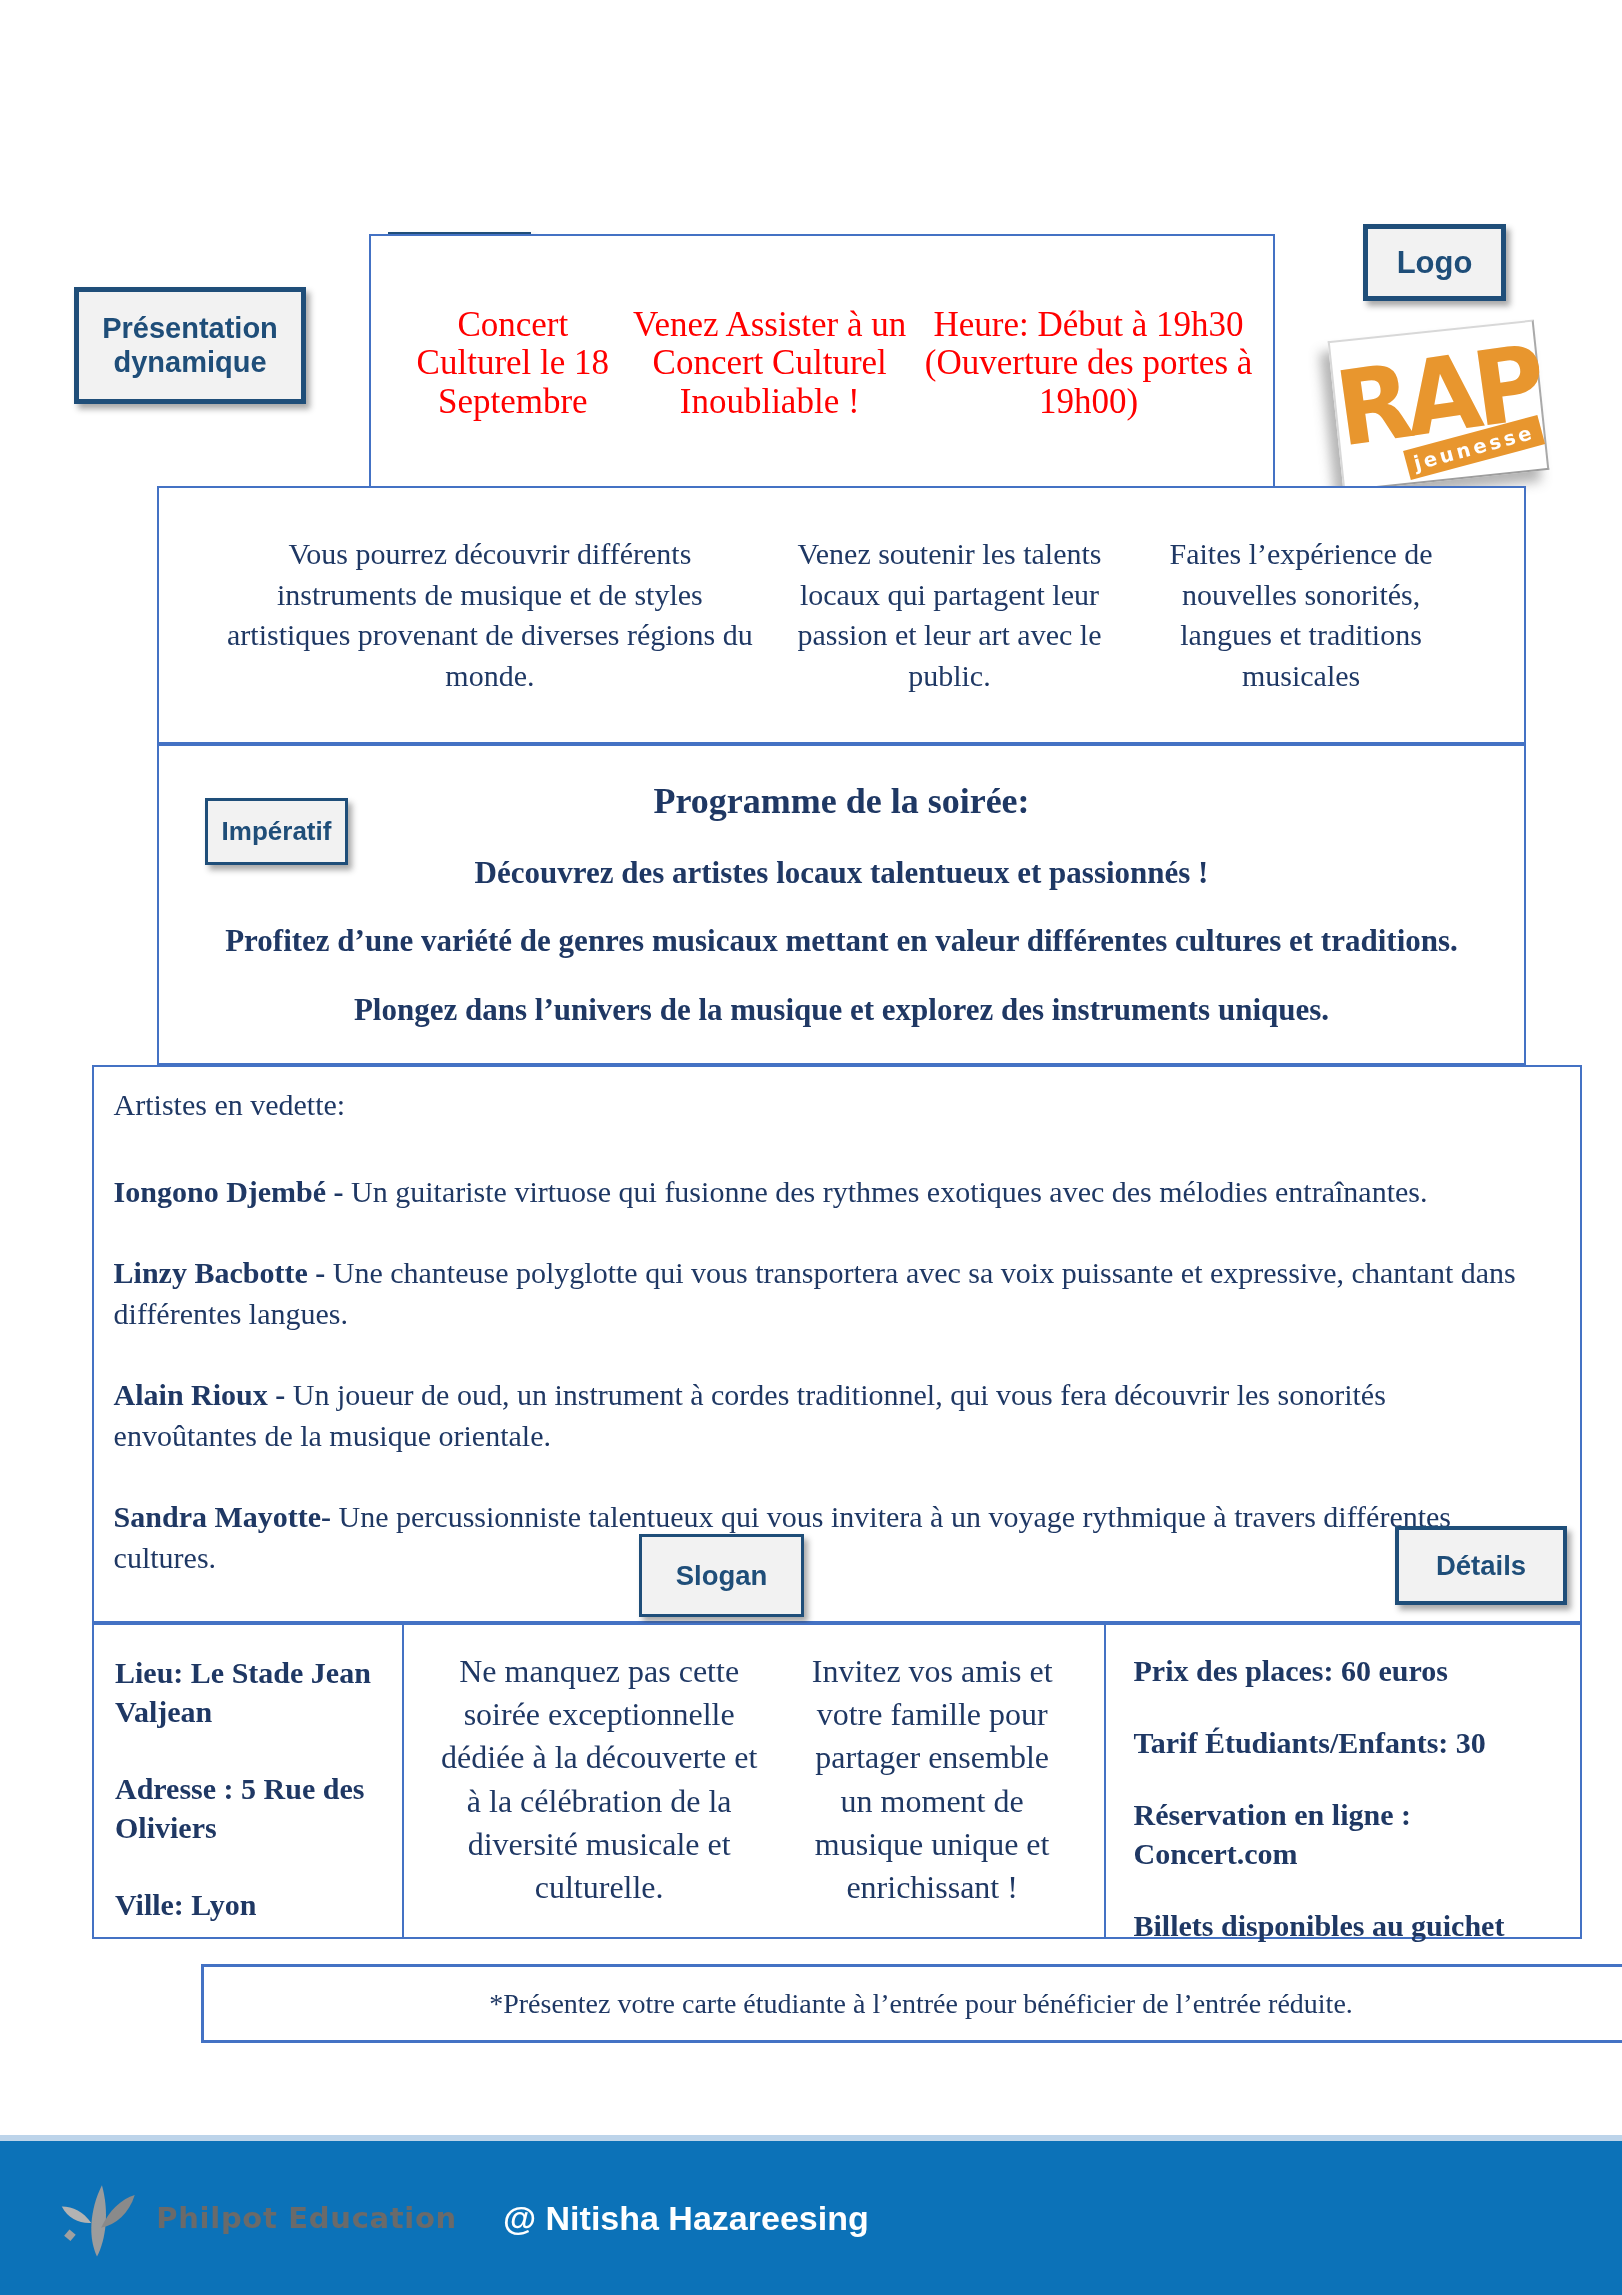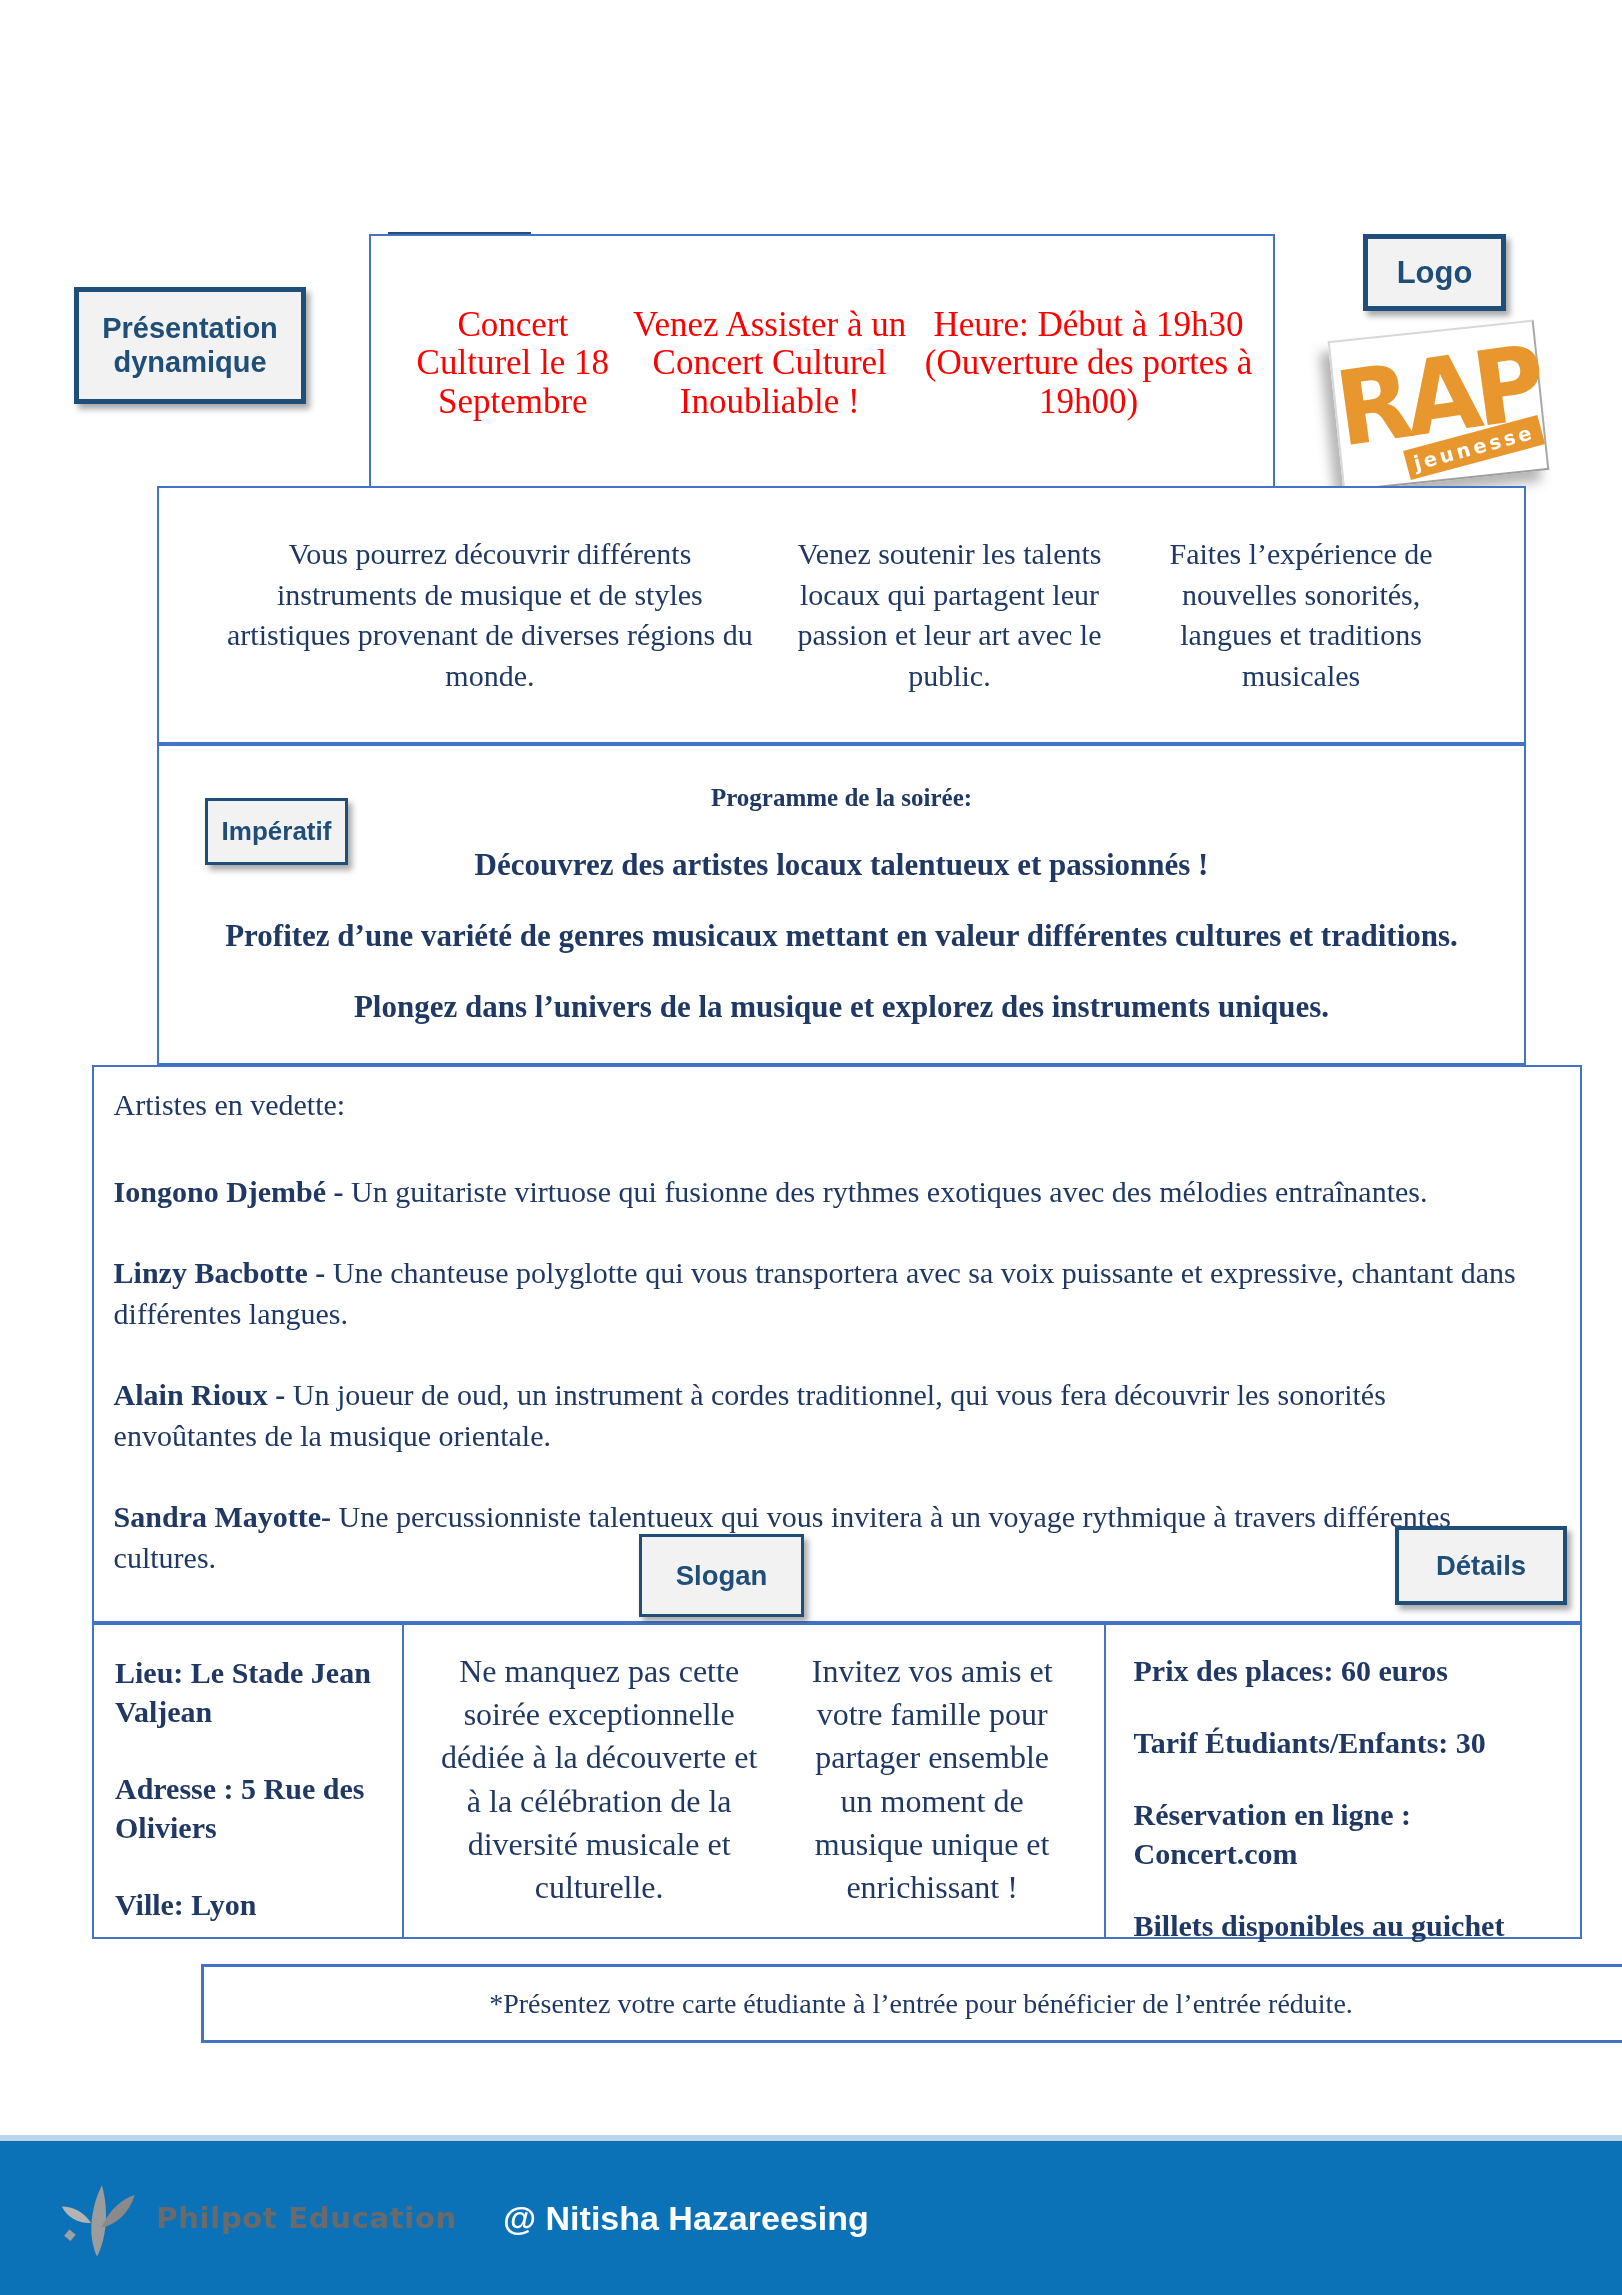--- a/index.html
+++ b/index.html
@@ -9,41 +9,41 @@
   }
   
   .sticker{
     position:absolute;background:#F2F2F2;border:4.6px solid #1F4E79;color:#1F4E79;
     font-family:"Liberation Sans","DejaVu Sans",sans-serif;font-weight:bold;
     display:flex;align-items:center;justify-content:center;text-align:center;
     box-shadow:3.9px 4.6px 5.9px rgba(40,40,40,.40);line-height:1.15;
   }
   .sticker.presentation{left:74px;top:287px;width:222px;height:107px;font-size:29px;border-width:5.9px;}
   .sticker.titre{left:388px;top:232px;width:133px;height:60px;font-size:30px;border-width:5.9px;}
-  .sticker.logo{left:1363px;top:234px;width:133px;height:67px;font-size:31px;border-width:5.9px;}
+  .sticker.logo{left:1363px;top:224px;width:133px;height:67px;font-size:31px;border-width:5.9px;}
   .sticker.imperatif{left:205px;top:798px;width:137px;height:61px;font-size:26px;border-width:3.9px;}
   .sticker.slogan{left:639px;top:1534px;width:159px;height:77px;font-size:27.5px;border-width:3.9px;}
   .sticker.details{left:1395px;top:1526px;width:164px;height:71px;font-size:27.5px;border-width:4.6px;}
 
   
   .bluebox{position:absolute;border:2.6px solid #4472C4;background:#ffffff;box-sizing:border-box;}
 
   .title-box{left:353px;top:234px;width:906px;height:255px;
     display:flex;flex-direction:row;justify-content:space-evenly;align-items:center;
     text-align:center;padding:6.5px 19.6px 2.6px 39px;margin-left:16px;}
   .title-line{color:#FF0000;font-size:35px;line-height:1.1;}
 
   .intro-box{left:157px;top:486px;width:1369px;height:258px;
     display:flex;flex-direction:row;justify-content:space-evenly;align-items:center;
     text-align:center;padding:5.2px 59px;font-size:30px;line-height:1.35;}
 
   .programme-box{left:157px;top:744px;width:1369px;height:321px;
     display:flex;flex-direction:column;justify-content:space-evenly;align-items:center;
     text-align:center;padding:3.9px 26px;font-size:31px;font-weight:bold;line-height:1.25;}
-  .programme-box .heading{font-size:25px;}
+  .programme-box .heading{font-size:36px;}
 
   .artists-box{left:92px;top:1065px;width:1490px;height:558px;padding:18.3px 46px 0 19.6px;font-size:30px;line-height:1.35;}
   .artists-box .heading{margin:0 0 46px 0;font-weight:normal;}
   .artist-item{margin:0 0 41px 0;}
   .artist-name{font-weight:bold;}
 
   .info-table{left:92px;top:1623px;width:1490px;height:316px;display:flex;flex-direction:row;}
   .info-col{box-sizing:border-box;height:100%;}
   .col-location{width:310px;border-right:2.6px solid #4472C4;padding:27.5px 13px 0 21px;
     font-size:30px;font-weight:bold;line-height:1.3;display:flex;flex-direction:column;gap:38px;}

